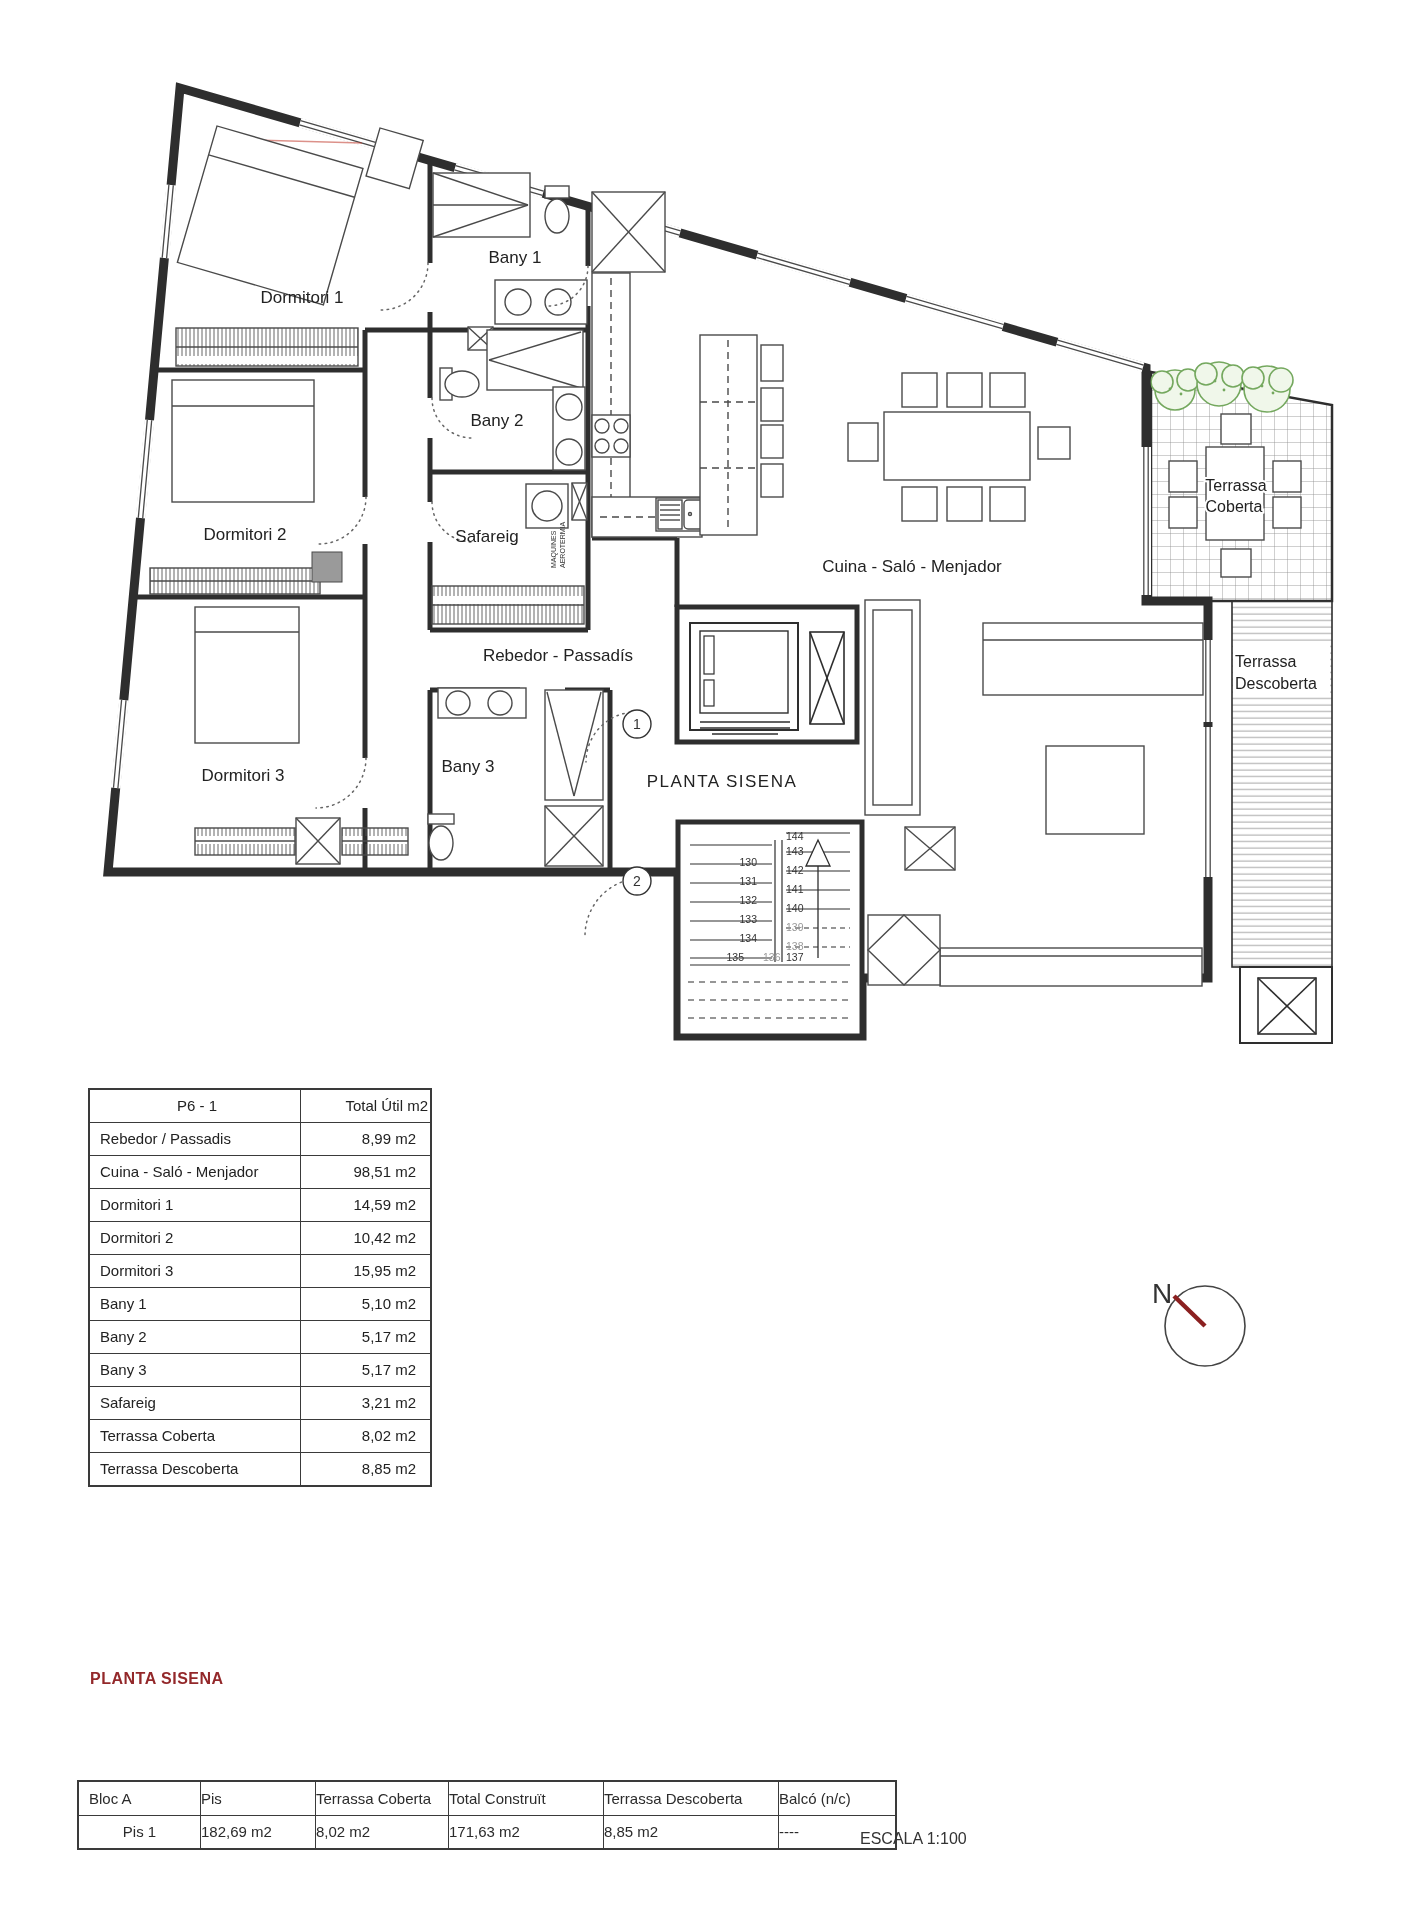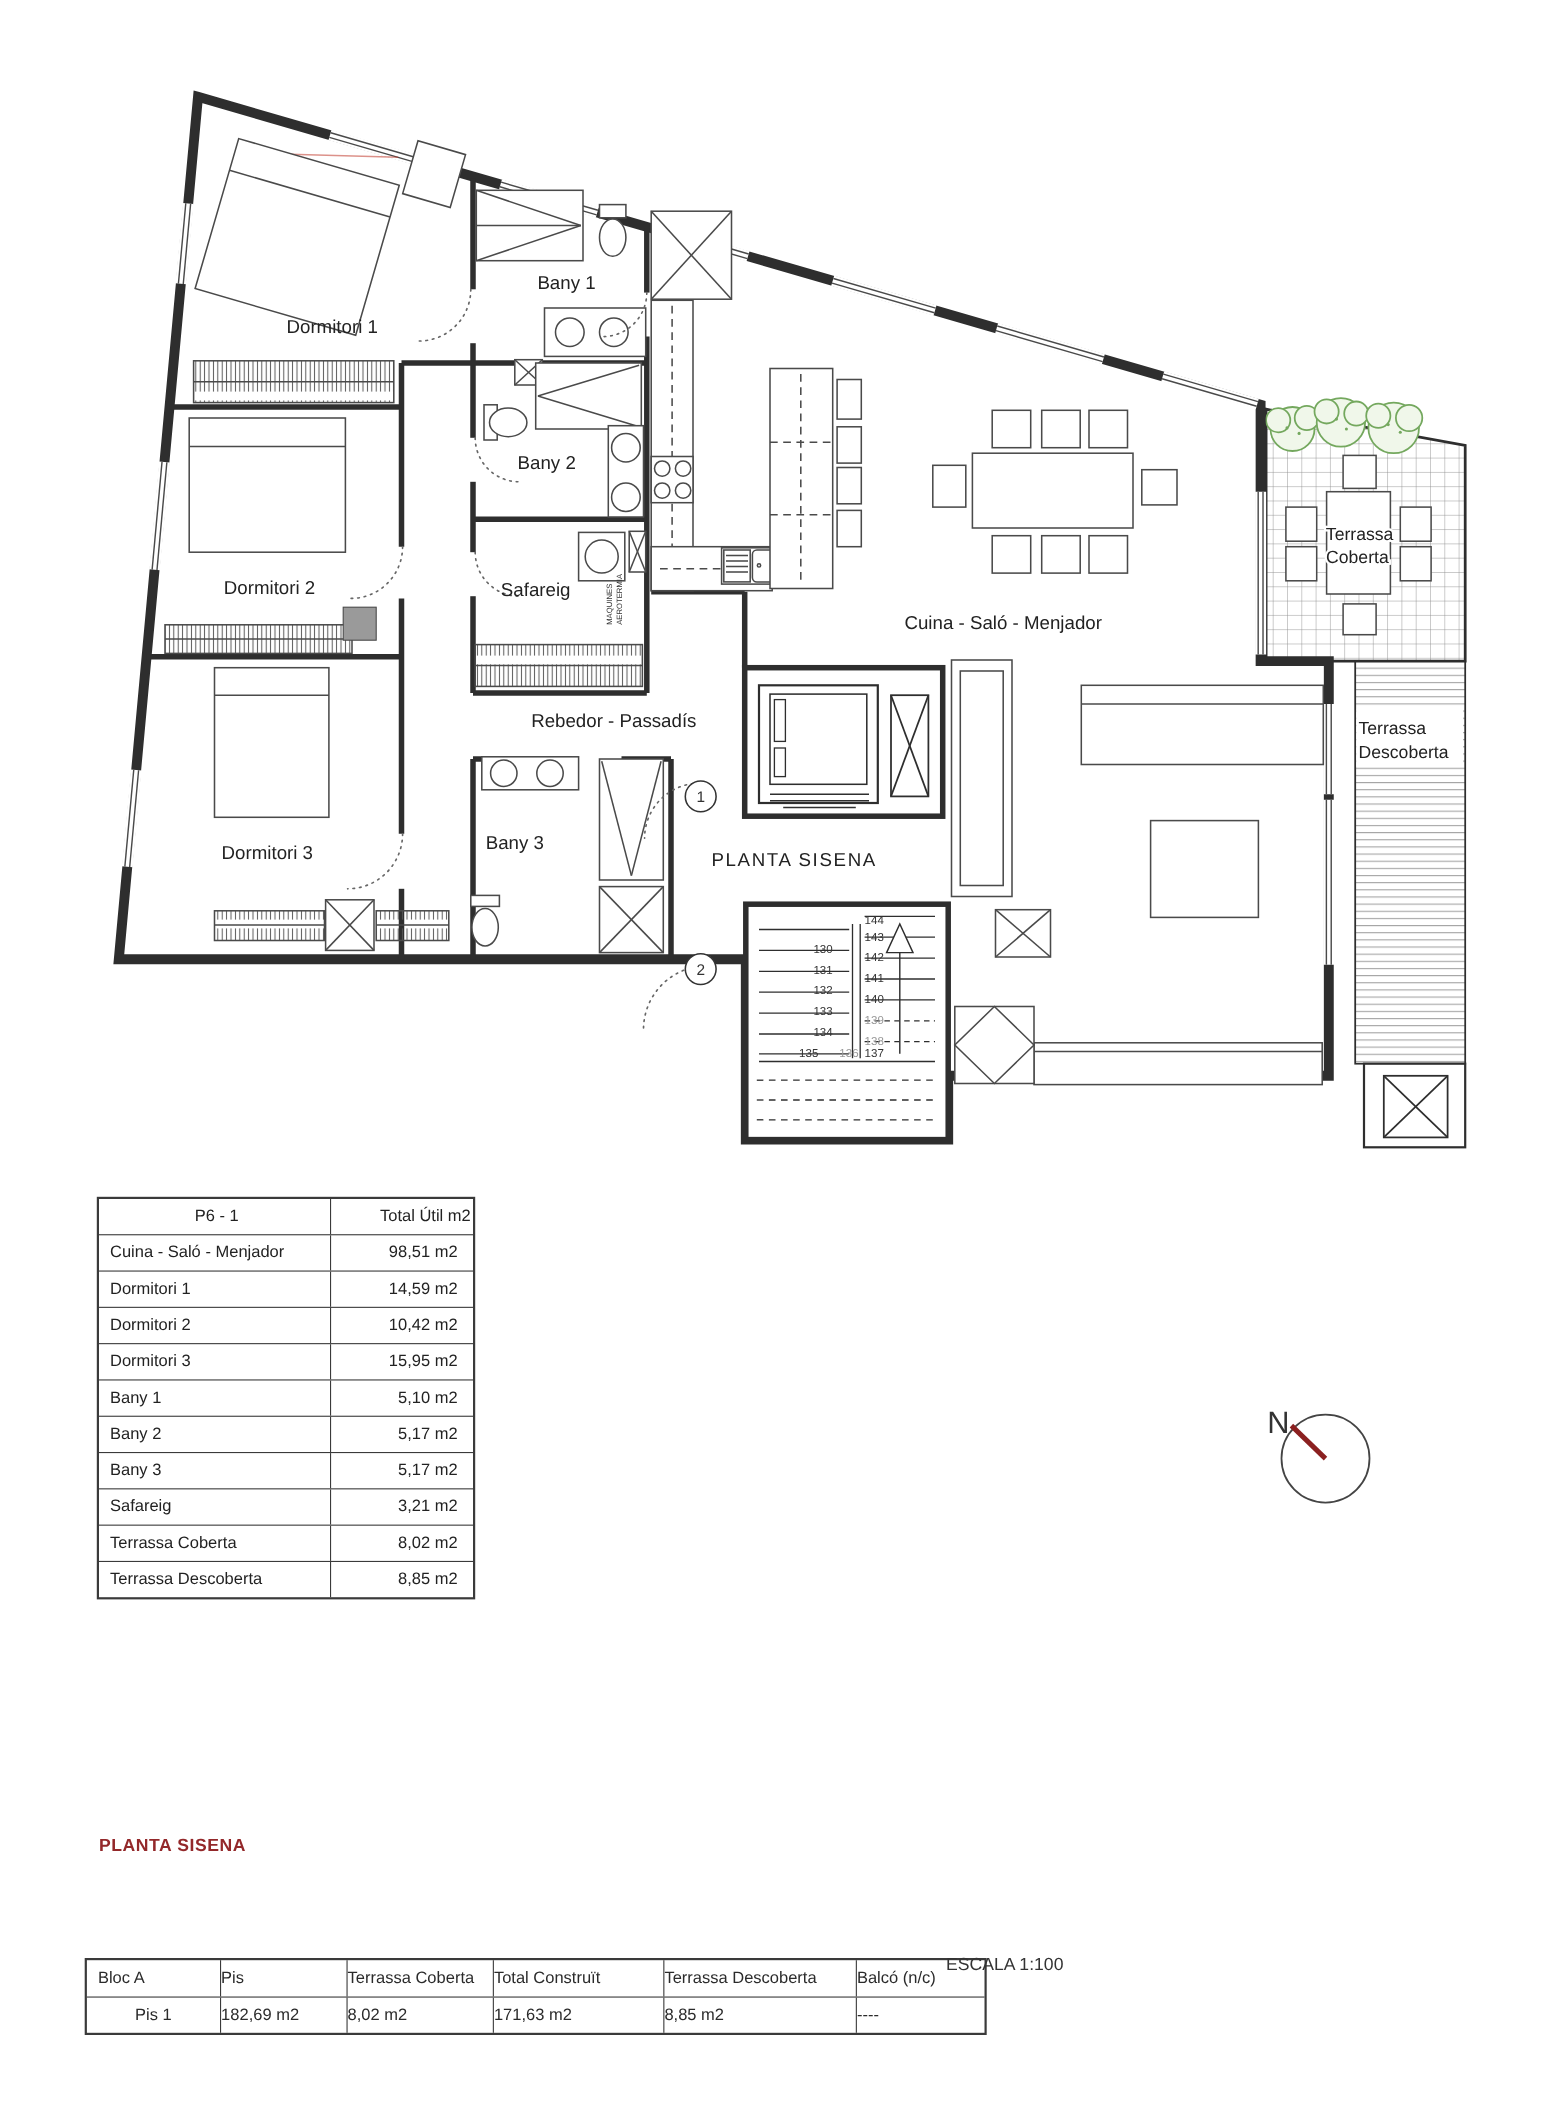--- a/index.html
+++ b/index.html
@@ -20,21 +20,21 @@
   .summary-heading{position:absolute;left:90px;top:1670px;font-size:16px;font-weight:bold;
                    letter-spacing:0.5px;}
   .summary-table{position:absolute;left:77px;top:1780px;border:2px solid #3a3a3a;font-size:15px;}
   .summary-table .row{display:grid;grid-template-columns:121px 115px 133px 155px 175px 117px;}
   .summary-table .hrow{height:33px;line-height:33px;border-bottom:1.4px solid #3a3a3a;}
   .summary-table .drow{height:32px;line-height:32px;}
   .summary-table .cell{text-align:left;}
   .summary-table .cell + .cell{border-left:1.4px solid #3a3a3a;}
   .summary-table .first{text-align:left;padding-left:10px;}
   .summary-table .drow .first{text-align:center;padding-left:0;}
-  .scale-label{position:absolute;left:860px;top:1778px;font-size:16px;color:#333;}
+  .scale-label{position:absolute;left:860px;top:1830px;font-size:16px;color:#333;}
   text{font-family:"Liberation Sans",sans-serif;}
 </style>
 </head>
 <body>
 
 <div id="page">
 
 <svg id="plan-svg" width="1403" height="1450" viewBox="0 0 1403 1450">
   <defs>
     <pattern id="ticks" width="4" height="60" patternUnits="userSpaceOnUse">
@@ -442,20 +442,24 @@
     <text x="1152" y="1303" font-size="28" fill="#333">N</text>
   </g>
 </svg>
 
   <div class="area-table">
     <div class="row head">
       <div class="c1">P6 - 1</div>
       <div class="c2">Total Útil m2</div>
     </div>
     <div class="row">
+        <div class="c1">Rebedor / Passadis</div>
+        <div class="c2">8,99 m2</div>
+      </div>
+    <div class="row">
         <div class="c1">Cuina - Saló - Menjador</div>
         <div class="c2">98,51 m2</div>
       </div>
     <div class="row">
         <div class="c1">Dormitori 1</div>
         <div class="c2">14,59 m2</div>
       </div>
     <div class="row">
         <div class="c1">Dormitori 2</div>
         <div class="c2">10,42 m2</div>

